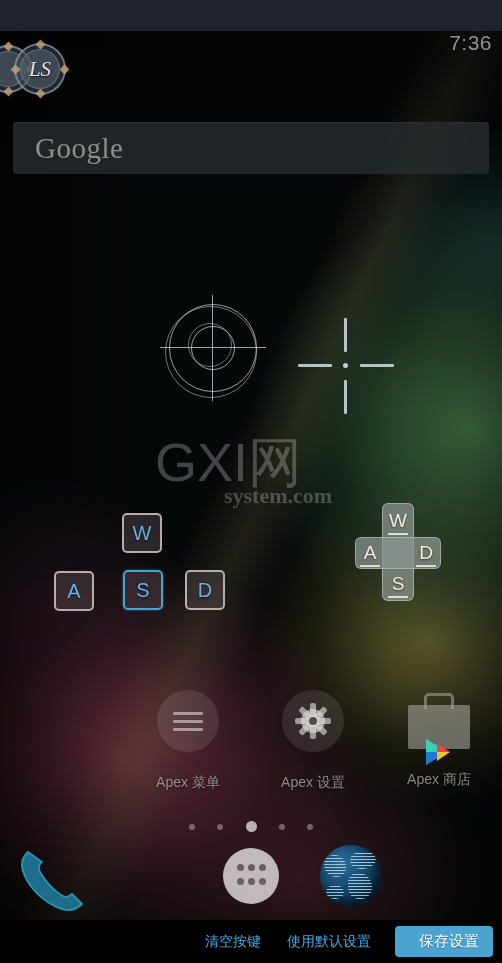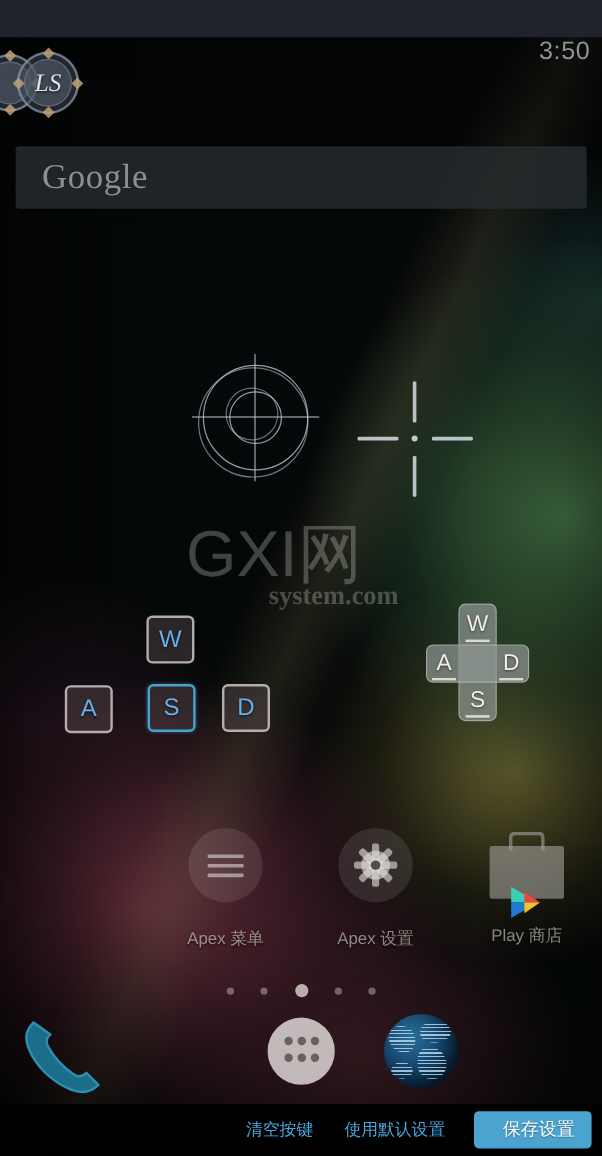--- a/index.html
+++ b/index.html
@@ -295,21 +295,21 @@
 <div id="screen">
 
   <div class="wallpaper">
     <div class="wp-layer wp-green"></div>
     <div class="wp-layer wp-red"></div>
     <div class="wp-layer wp-streak"></div>
     <div class="wp-layer wp-vig"></div>
   </div>
 
   <div class="statusbar"></div>
-  <div class="clock">3:50</div>
+  <div class="clock">7:36</div>
 
   <div class="joy joy-clip">
     <div class="joy-diamond jd-top"></div>
     <div class="joy-diamond jd-bot"></div>
 
     <div class="joy-diamond jd-rgt"></div>
     <div class="joy-inner">
       <span class="joy-label"></span>
     </div>
   </div>
@@ -407,21 +407,21 @@
       <div class="playbag">
         <div class="handle"></div>
         <div class="bag"></div>
         <div class="playtri">
           <span class="pt pt1"></span>
             <span class="pt pt2"></span>
           <span class="pt pt3"></span>
             <span class="pt pt4"></span>
         </div>
       </div>
-      <div class="app-label">Play 商店</div>
+      <div class="app-label">Apex 商店</div>
     </div>
   </div>
 
   <div class="dots">
     <span class="dot"></span>
     <span class="dot"></span>
     <span class="dot on"></span>
     <span class="dot"></span>
     <span class="dot"></span>
   </div>

